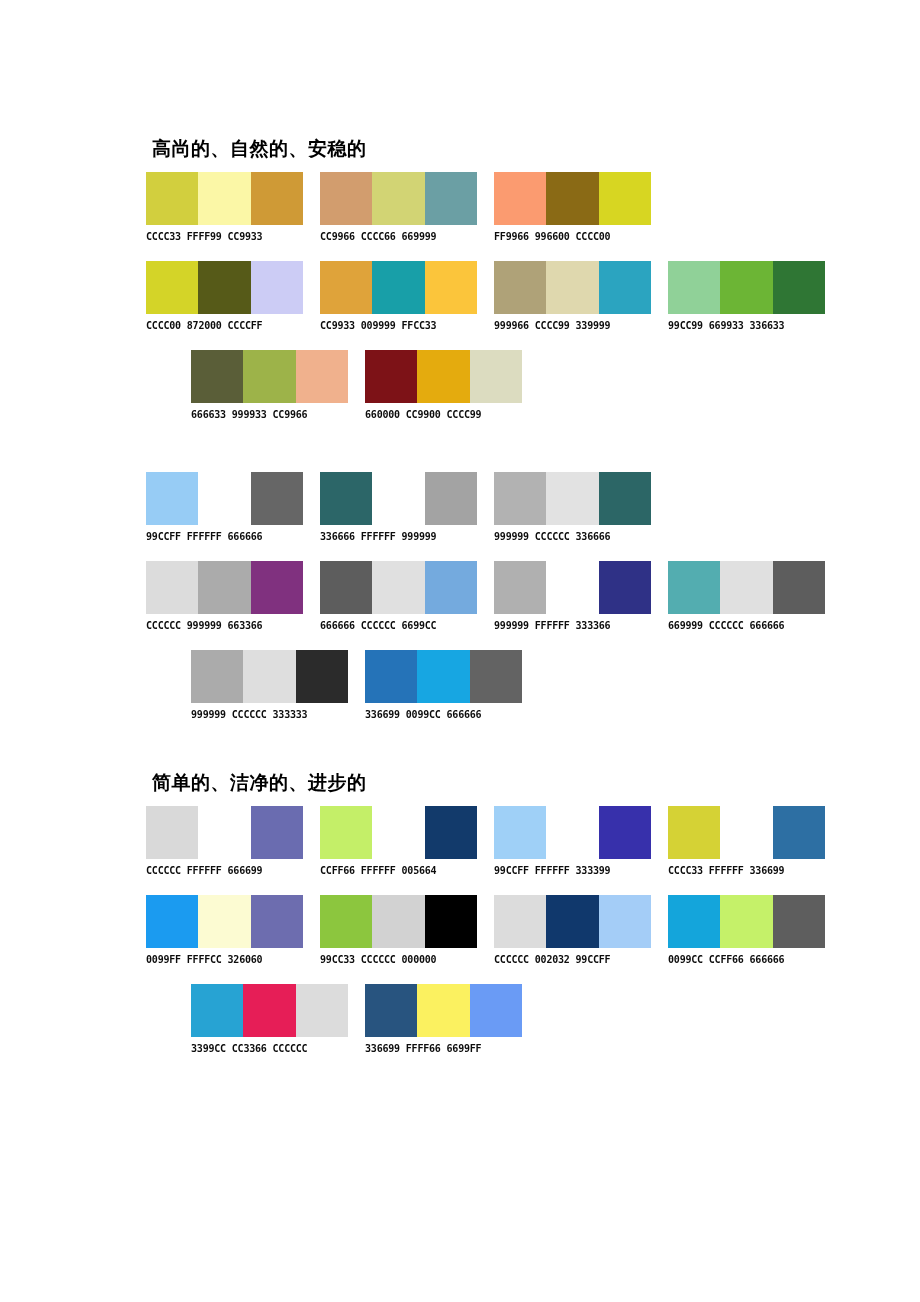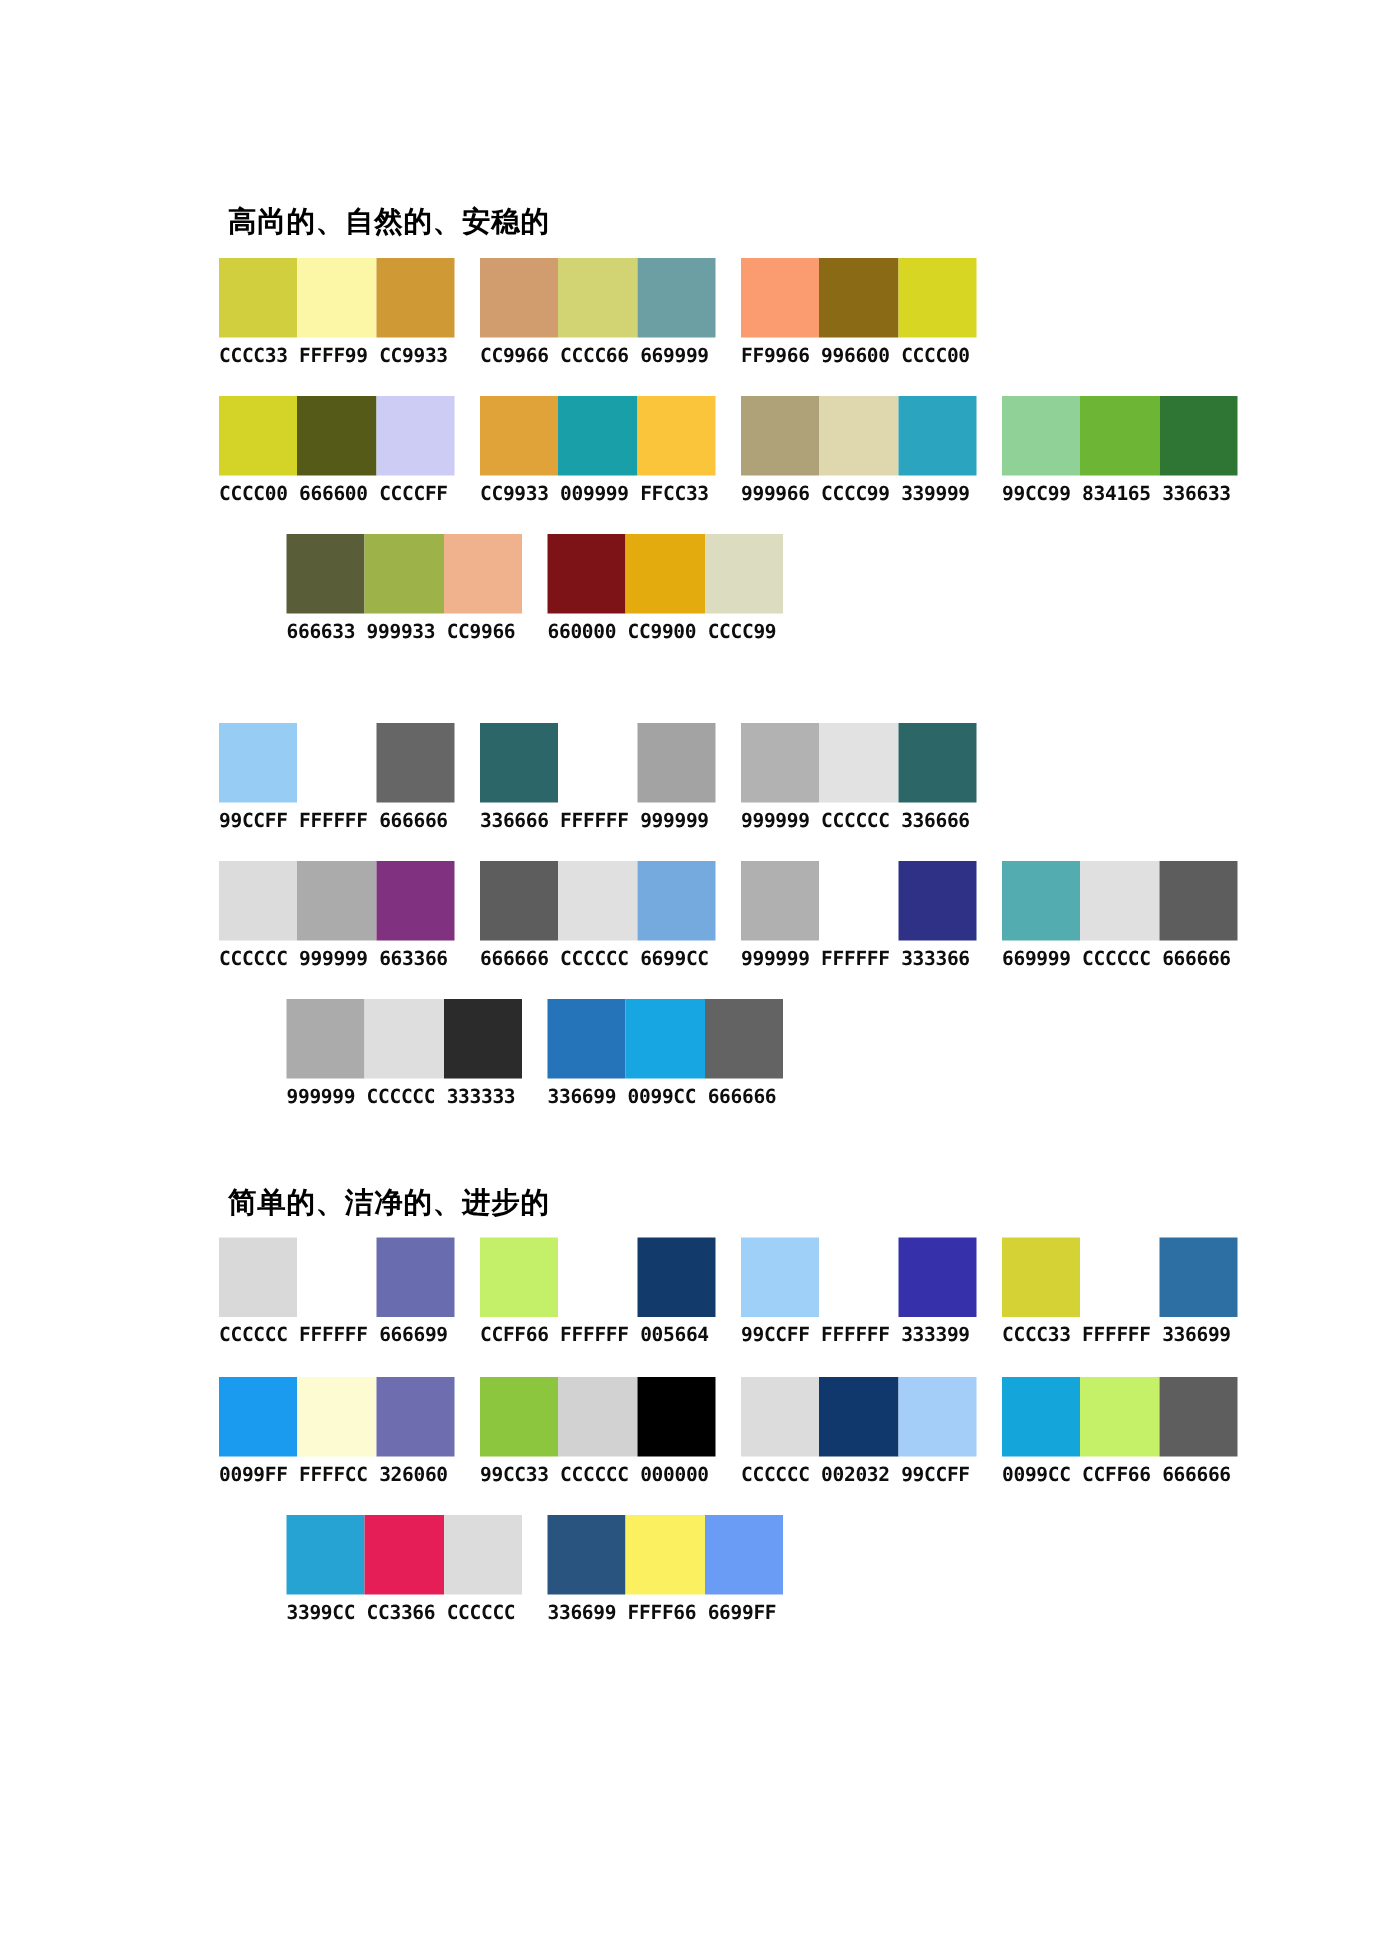--- a/index.html
+++ b/index.html
@@ -69,21 +69,21 @@
   }
   .swatch {
     flex: 0 0 52.33px;
     width: 52.33px;
     height: 53px;
   }
 
   .palette-label {
     margin-top: 6px;
     font-family: "DejaVu Sans Mono", "Liberation Mono", monospace;
-    font-size: 13px;
+    font-size: 10px;
     font-weight: bold;
     color: #0d0d0d;
     letter-spacing: -0.2px;
     white-space: nowrap;
     line-height: 1.1;
   }
 
   .spacer-group {
     width: 157px;
     margin-right: 17px;
@@ -125,21 +125,21 @@
               <div class="palette-label">FF9966 996600 CCCC00</div>
             </div>
           </div>
           <div class="palette-row">
             <div class="palette-group">
               <div class="swatch-strip">
                 <div class="swatch" style="background-color: rgb(212, 212, 40);"></div>
                 <div class="swatch" style="background-color: rgb(86, 90, 24);"></div>
                 <div class="swatch" style="background-color: rgb(204, 204, 245);"></div>
               </div>
-              <div class="palette-label">CCCC00 666600 CCCCFF</div>
+              <div class="palette-label">CCCC00 872000 CCCCFF</div>
             </div>
             <div class="palette-group">
               <div class="swatch-strip">
                 <div class="swatch" style="background-color: rgb(223, 163, 58);"></div>
                 <div class="swatch" style="background-color: rgb(24, 159, 168);"></div>
                 <div class="swatch" style="background-color: rgb(251, 197, 59);"></div>
               </div>
               <div class="palette-label">CC9933 009999 FFCC33</div>
             </div>
             <div class="palette-group">
@@ -149,21 +149,21 @@
                 <div class="swatch" style="background-color: rgb(43, 164, 192);"></div>
               </div>
               <div class="palette-label">999966 CCCC99 339999</div>
             </div>
             <div class="palette-group">
               <div class="swatch-strip">
                 <div class="swatch" style="background-color: rgb(144, 209, 152);"></div>
                 <div class="swatch" style="background-color: rgb(108, 181, 53);"></div>
                 <div class="swatch" style="background-color: rgb(47, 118, 52);"></div>
               </div>
-              <div class="palette-label">99CC99 834165 336633</div>
+              <div class="palette-label">99CC99 669933 336633</div>
             </div>
           </div>
           <div class="palette-row">
             <div class="palette-group">
               <div class="swatch-strip">
                 <div class="swatch" style="background-color: rgb(90, 94, 56);"></div>
                 <div class="swatch" style="background-color: rgb(157, 179, 73);"></div>
                 <div class="swatch" style="background-color: rgb(240, 177, 141);"></div>
               </div>
               <div class="palette-label">666633 999933 CC9966</div>

